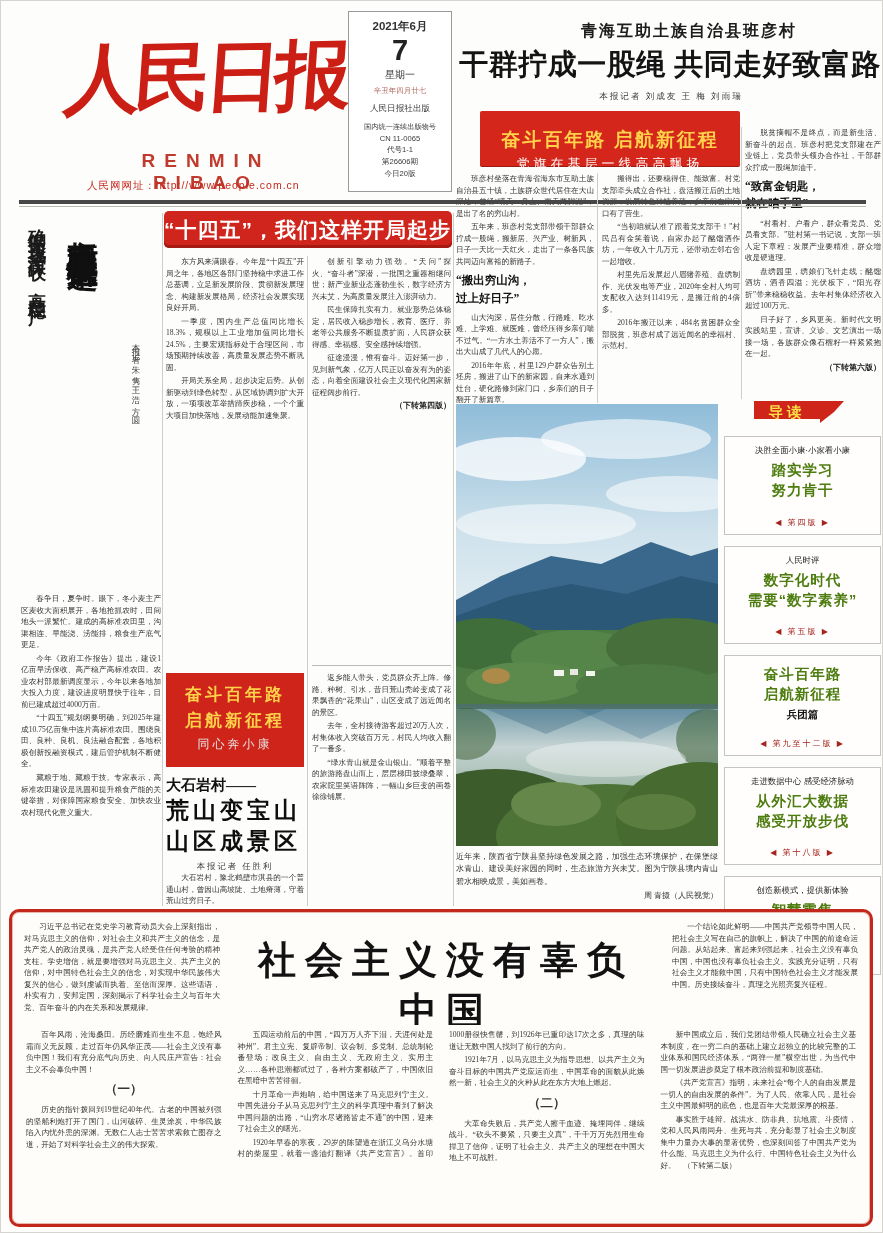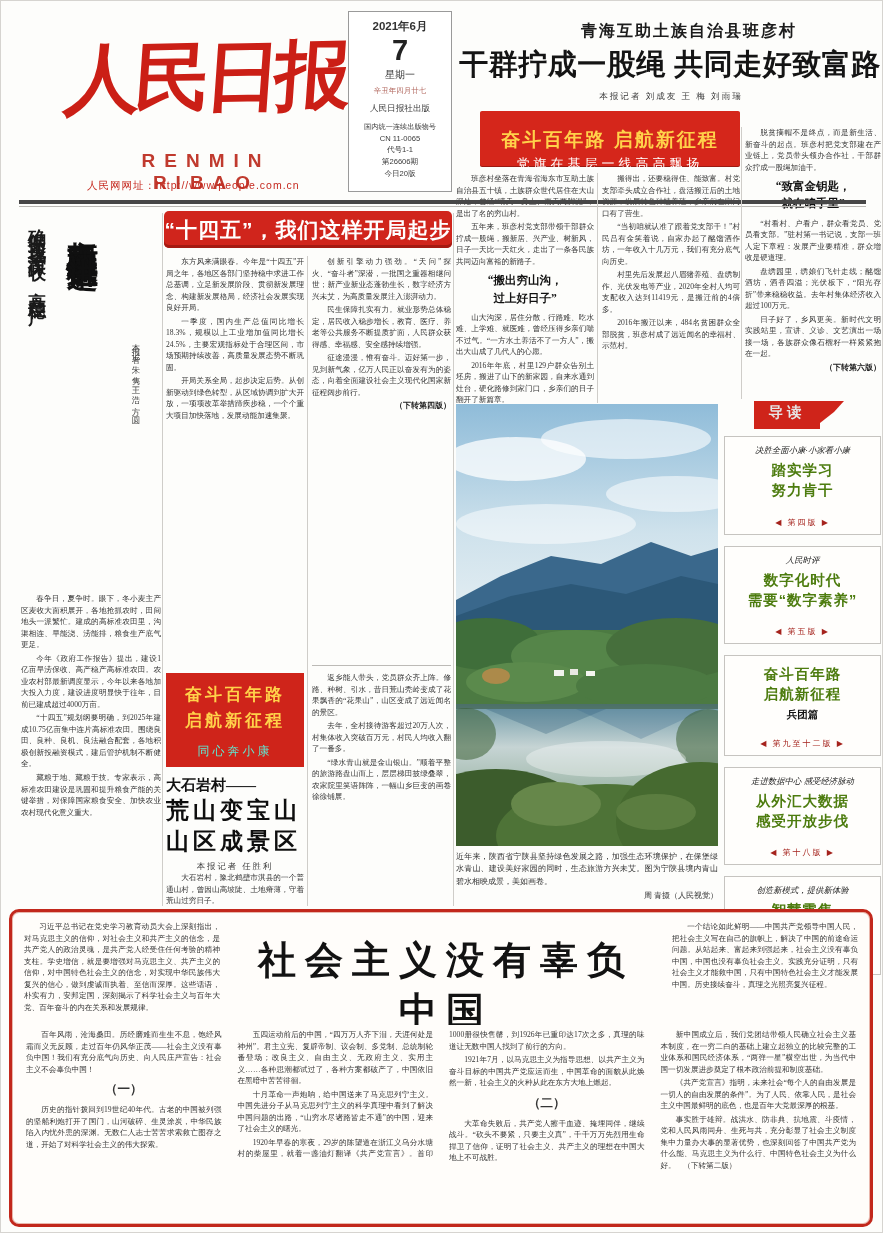--- a/index.html
+++ b/index.html
@@ -37,61 +37,61 @@
   .lead-headline{left:455px;top:44px;width:428px;text-align:center;font-size:29px;font-weight:bold;
                  letter-spacing:0.5px;color:#141414;white-space:nowrap;}
   .lead-byline{left:458px;top:90px;width:424px;text-align:center;font-size:8.6px;color:#3c3c3c;letter-spacing:2px;}
   .banner1{left:479px;top:110px;width:260px;height:55px;background:#d5261b;text-align:center;
            border-radius:2px;box-shadow:0 1px 0 #9c1a12;}
   .banner1-l1{font-size:19px;font-weight:bold;color:#ffd24a;padding-top:16px;letter-spacing:2px;}
   .banner1-l2{font-size:13px;color:#fff;letter-spacing:4px;margin-top:2px;}
   .colD{left:455px;top:172px;width:138px;height:230px;}
   .colE{left:601px;top:172px;width:138px;height:230px;}
   .colF{left:744px;top:126px;width:136px;height:272px;}
-  .subhead{text-align:center;font-weight:bold;font-size:11.5px;line-height:1.5;margin:5px 0;
+  .subhead{font-weight:bold;font-size:11.5px;line-height:1.5;margin:5px 0;
            text-indent:0 !important;color:#111;}
   .jump{text-align:right;font-weight:bold;font-size:8px;text-indent:0 !important;color:#222;}
   
   .photo{left:455px;top:403px;width:262px;height:442px;background:#cfe0ea;}
   .caption{left:455px;top:850px;width:262px;font-size:8px;line-height:1.55;color:#333;}
   .credit{text-align:right;font-size:8px;margin-top:2px;color:#333;}
   
   .daodu{left:723px;top:400px;width:157px;height:506px;}
   .daodu-tabrow{position:relative;height:24px;margin-left:30px;width:96px;}
-  .daodu-tab{display:inline-block;width:66px;height:28px;background:#cf241a;color:#e5e5e5;
+  .daodu-tab{display:inline-block;width:66px;height:18px;background:#cf241a;color:#fde047;
              font-weight:bold;font-size:14.5px;text-align:center;line-height:22px;letter-spacing:4px;}
   .daodu-flag{display:inline-block;width:0;height:0;border-top:11px solid #cf241a;
               border-bottom:11px solid transparent;border-left:14px solid #cf241a;
               border-right:10px solid transparent;vertical-align:top;}
   .card{border:1px solid #c6c4c0;background:#fffefc;text-align:center;padding:8px 4px 6px;
         margin-top:11px;}
-  .card-kicker{font-size:8.4px;color:#222;margin-bottom:4px;font-style:italic;}
+  .card-kicker{font-size:8.4px;color:#222;margin-bottom:4px;}
   .card-title{font-size:14.5px;font-weight:bold;line-height:1.4;letter-spacing:1px;color:#4d7c0f;}
   .card-sub{font-size:10.5px;font-weight:bold;margin-top:3px;color:#141414;}
   .card-page{font-size:8px;color:#a5231d;margin-top:16px;letter-spacing:2px;}
   
   .farm-kicker{left:24px;top:214px;height:376px;writing-mode:vertical-rl;font-size:18px;
                font-weight:bold;letter-spacing:5px;color:#1a1a1a;}
   .farm-headline{left:60px;top:214px;height:376px;writing-mode:vertical-rl;font-size:31px;
                  font-weight:bold;letter-spacing:2px;color:#101010;}
   .farm-byline{left:128px;top:336px;height:240px;writing-mode:vertical-rl;font-size:8.4px;
                letter-spacing:4px;color:#3c3c3c;}
   .farm-body{left:20px;top:592px;width:140px;height:313px;}
   
   .banner14{left:163px;top:210px;width:288px;height:37px;background:#d0251c;color:#fff;
-            text-align:center;line-height:37px;font-size:21px;font-weight:bold;letter-spacing:1px;
+            text-align:left;line-height:37px;font-size:21px;font-weight:bold;letter-spacing:1px;
             border-radius:5px;box-shadow:inset 0 -3px 0 #a51a12;}
   .colB{left:165px;top:255px;width:138px;height:413px;}
   .colC{left:311px;top:255px;width:139px;height:400px;}
   .colC2{left:311px;top:664px;width:139px;height:241px;border-top:1px solid #bcbab6;padding-top:6px;box-sizing:border-box;}
   
   .dashi{left:165px;top:672px;width:138px;height:233px;}
   .dashi-box{height:94px;background:#cf241a;text-align:center;padding-top:9px;box-sizing:border-box;}
   .dashi-box-l{font-size:17px;font-weight:bold;color:#ffd24a;letter-spacing:3px;line-height:1.5;}
-  .dashi-box-s{font-size:12px;color:#5eead4;letter-spacing:3px;margin-top:10px;}
+  .dashi-box-s{font-size:12px;color:#e5e5e5;letter-spacing:3px;margin-top:3px;}
   .dashi-kicker{font-size:15px;font-weight:bold;margin-top:9px;color:#111;}
   .dashi-headline{font-size:23px;font-weight:bold;letter-spacing:4px;line-height:1.35;color:#0e0e0e;}
   .dashi-byline{text-align:center;font-size:8.4px;margin-top:4px;color:#3c3c3c;letter-spacing:2px;}
   
   .bbox{left:8px;top:908px;width:864px;height:318px;border:3px solid #c2281c;border-radius:10px;
         background:#fffdfa;box-sizing:border-box;box-shadow:0 0 0 1px #e9b7ac inset;}
   .bb-header{display:flex;gap:20px;margin:9px 12px 0;height:104px;overflow:hidden;}
   .bb-intro{width:196px;flex:none;}
   .bb-center{flex:1;text-align:center;}
   .bb-headline{font-size:38px;font-weight:bold;letter-spacing:9px;color:#121212;margin-top:14px;}
@@ -134,21 +134,21 @@
     <p>五年来，班彦村党支部带领干部群众拧成一股绳，搬新居、兴产业、树新风，日子一天比一天红火，走出了一条各民族共同迈向富裕的新路子。</p>
     <div class="subhead">
       <div>“搬出穷山沟，</div>
         <div>过上好日子”</div>
     </div>
     <p>山大沟深，居住分散，行路难、吃水难、上学难、就医难，曾经压得乡亲们喘不过气。“一方水土养活不了一方人”，搬出大山成了几代人的心愿。</p>
     <p>2016年年底，村里129户群众告别土坯房，搬进了山下的新家园，自来水通到灶台，硬化路修到家门口，乡亲们的日子翻开了新篇章。</p>
   </div>
   <div class="abs colE bodytxt just clip">
     <p>搬得出，还要稳得住、能致富。村党支部牵头成立合作社，盘活搬迁后的土地资源，发展特色种植养殖，乡亲们在家门口有了营生。</p>
-    <p>“当初咱就认准了跟着党支部干！”村民吕有金笑着说，自家办起了酩馏酒作坊，一年收入十几万元，我们有充分底气向历史。</p>
+    <p>“当初咱就认准了跟着党支部干！”村民吕有金笑着说，自家办起了酩馏酒作坊，一年收入十几万元，还带动左邻右舍一起增收。</p>
     <p>村里先后发展起八眉猪养殖、盘绣制作、光伏发电等产业，2020年全村人均可支配收入达到11419元，是搬迁前的4倍多。</p>
     <p>2016年搬迁以来，484名贫困群众全部脱贫，班彦村成了远近闻名的幸福村、示范村。</p>
   </div>
   <div class="abs colF bodytxt just clip">
     <p>脱贫摘帽不是终点，而是新生活、新奋斗的起点。班彦村把党支部建在产业链上，党员带头领办合作社，干部群众拧成一股绳加油干。</p>
     <div class="subhead">
       <div>“致富金钥匙，</div>
         <div>就在咱手里”</div>
     </div>
     <p>“村看村、户看户，群众看党员、党员看支部。”驻村第一书记说，支部一班人定下章程：发展产业要精准，群众增收是硬道理。</p>

